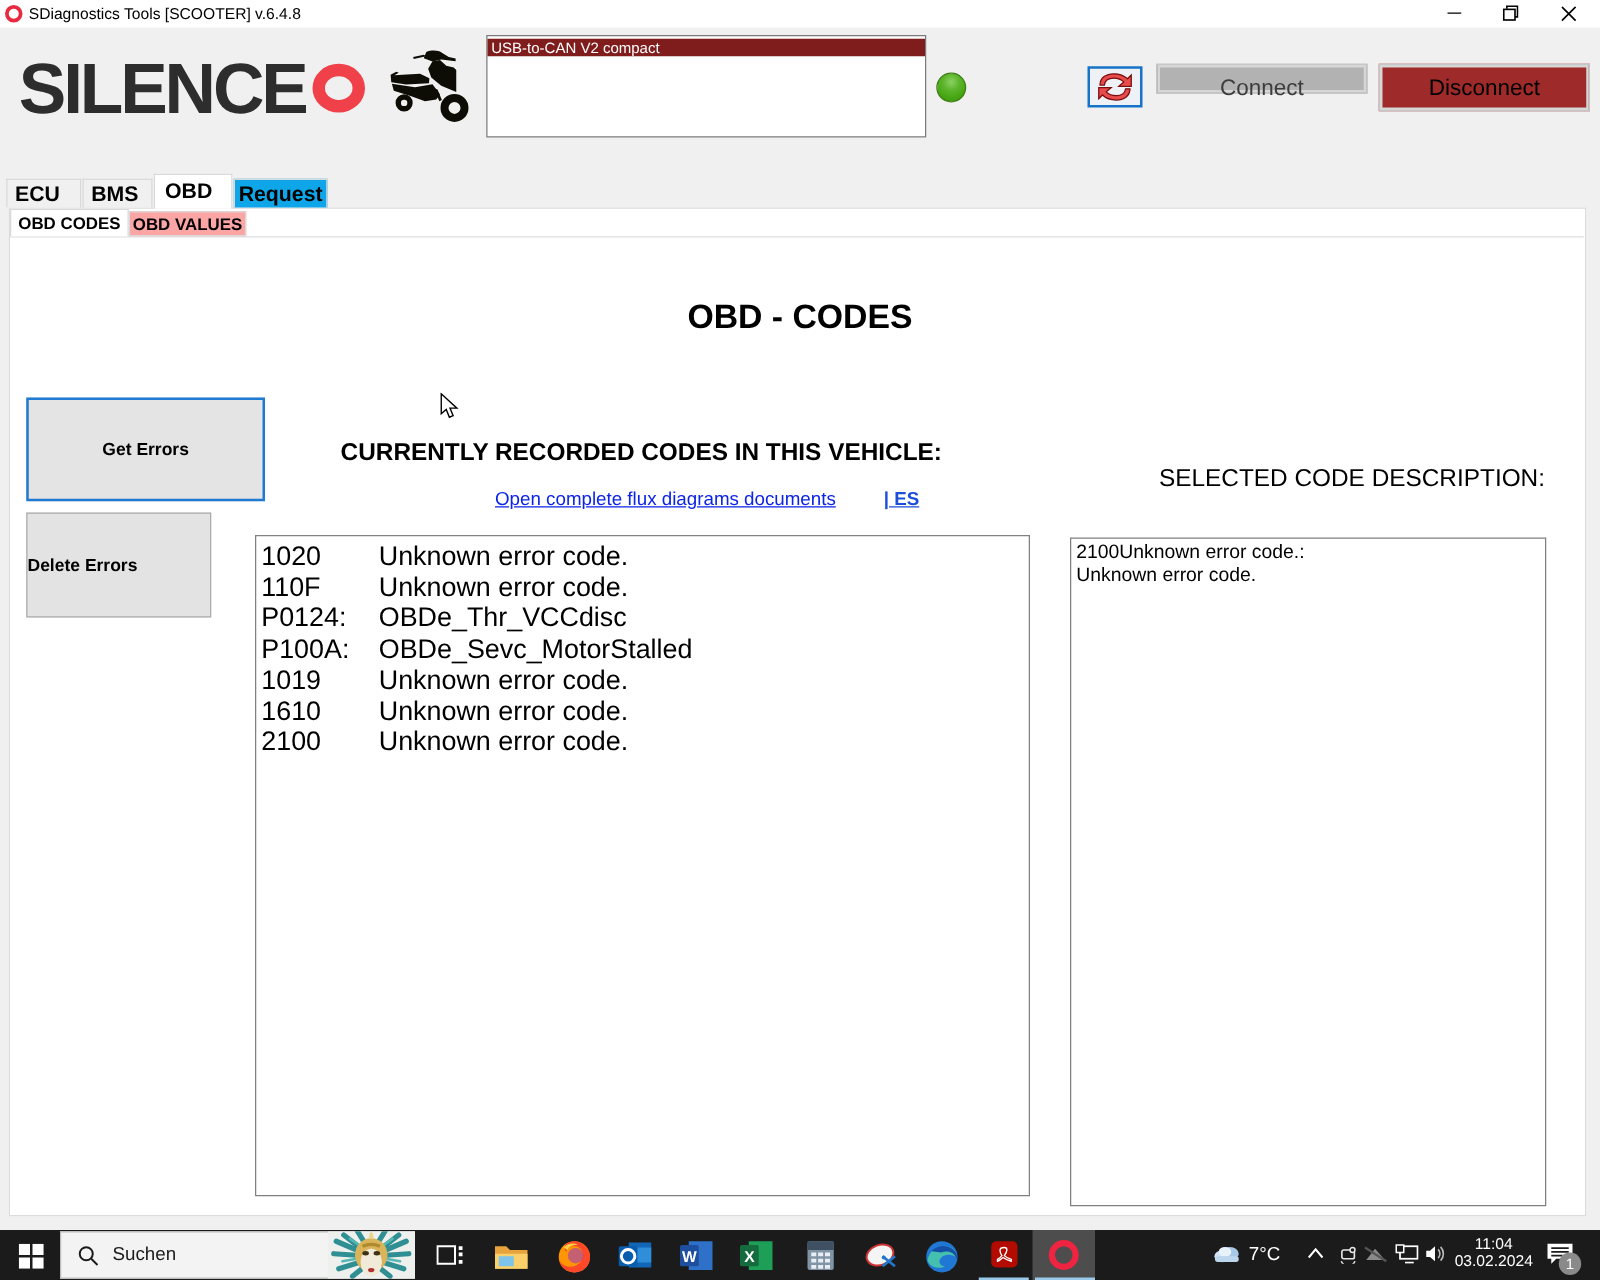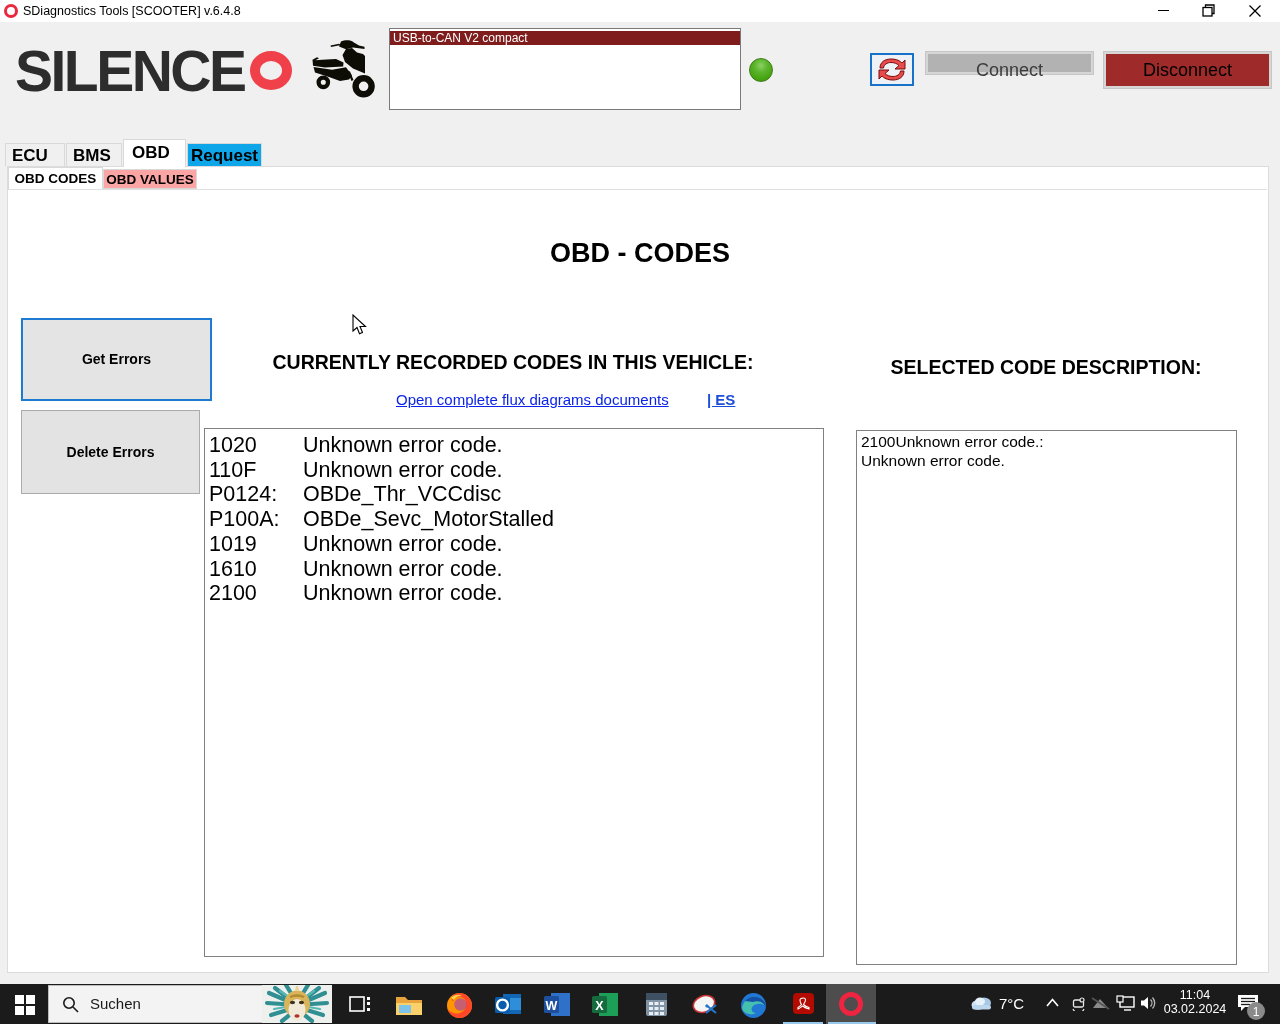--- a/index.html
+++ b/index.html
@@ -60,31 +60,31 @@
 <div class="abs" style="left:66px;top:143px;width:56px;height:23px;background:#f0f0f0;border:1px solid #d9d9d9;border-bottom:none;font-size:17px;font-weight:bold;text-align:left;padding-left:6px;line-height:23px;">BMS</div>
 <div class="abs" style="left:123px;top:139px;width:63px;height:28px;background:#fff;border:1px solid #d9d9d9;border-bottom:none;font-size:17px;font-weight:bold;text-align:left;padding-left:8px;line-height:25px;">OBD</div>
 <div class="abs" style="left:187px;top:143px;width:75px;height:23px;background:#0ea5e9;border:1px solid #d9d9d9;border-bottom:none;font-size:17px;font-weight:bold;text-align:center;line-height:23px;">Request</div>
 
 <div class="abs" style="left:8px;top:189px;width:1259px;height:1px;background:#e0e0e0;"></div>
 <div class="abs" style="left:103px;top:169px;width:94px;height:20px;background:#fca5a5;border:1px solid #d9d9d9;font-size:13.5px;font-weight:bold;text-align:center;line-height:19px;">OBD VALUES</div>
 <div class="abs" style="left:8px;top:167px;width:95px;height:22px;background:#fff;border:1px solid #d9d9d9;border-bottom:none;font-size:13.5px;font-weight:bold;text-align:center;line-height:21px;">OBD CODES</div>
 
 <div class="abs" style="left:0;top:237.5px;width:1280px;text-align:center;font-size:27px;font-weight:bold;color:#000;">OBD - CODES</div>
 <div class="abs" style="left:233px;top:351px;width:560px;text-align:center;font-size:19.5px;font-weight:bold;color:#000;">CURRENTLY RECORDED CODES IN THIS VEHICLE:</div>
-<div class="abs" style="left:856px;top:356px;width:380px;text-align:center;font-size:19.5px;font-weight:bold;color:#000;">SELECTED CODE DESCRIPTION:</div>
+<div class="abs" style="left:856px;top:372px;width:380px;text-align:right;font-size:19.5px;font-weight:normal;color:#000;">SELECTED CODE DESCRIPTION:</div>
 
 <div class="abs" style="left:396px;top:391px;font-size:15px;font-weight:normal;color:#0b24e8;text-decoration:underline;">Open complete flux diagrams documents</div>
 <div class="abs" style="left:707px;top:391px;font-size:15px;font-weight:bold;color:#1d4ed8;text-decoration:underline;">| ES</div>
 
 <svg class="abs" style="left:352px;top:314px;" width="16" height="21" viewBox="0 0 16 21">
   <path d="M1,1 L1,17 L5,13.5 L7.5,19.8 L10.5,18.5 L8,12.5 L13.5,12.5 Z" fill="#fff" stroke="#000" stroke-width="1.1"></path>
 </svg>
 
 <div class="abs" style="left:21px;top:318px;width:191px;height:83px;background:#e4e4e4;border:2px solid #1f7ad2;font-size:14px;font-weight:bold;text-align:center;line-height:79px;">Get Errors</div>
-<div class="abs" style="left:21px;top:410px;width:179px;height:84px;background:#e3e3e3;border:1px solid #ababab;font-size:14px;font-weight:bold;text-align:center;line-height:82px;">Delete Errors</div>
+<div class="abs" style="left:21px;top:410px;width:148px;height:84px;background:#e3e3e3;border:1px solid #ababab;font-size:14px;font-weight:bold;line-height:82px;">Delete Errors</div>
 
 <div class="abs" style="left:204px;top:428px;width:620px;height:529px;background:#fff;border:1px solid #808080;"></div>
 <div class="abs" style="left:209px;top:433px;font-size:21.5px;line-height:24.72px;color:#000;">1020<br>110F<br>P0124:<br>P100A:<br>1019<br>1610<br>2100</div>
 <div class="abs" style="left:303px;top:433px;font-size:21.5px;line-height:24.72px;color:#000;">Unknown error code.<br>Unknown error code.<br>OBDe_Thr_VCCdisc<br>OBDe_Sevc_MotorStalled<br>Unknown error code.<br>Unknown error code.<br>Unknown error code.</div>
 
 <div class="abs" style="left:856px;top:430px;width:381px;height:535px;background:#fff;border:1px solid #808080;">
   <div style="padding:2px 0 0 4px;font-size:15.5px;line-height:18.5px;color:#000;">2100Unknown error code.:<br>Unknown error code.</div>
 </div>
 
 <div class="abs" style="left:0;top:984px;width:1280px;height:40px;background:#1b1b1b;"></div>

